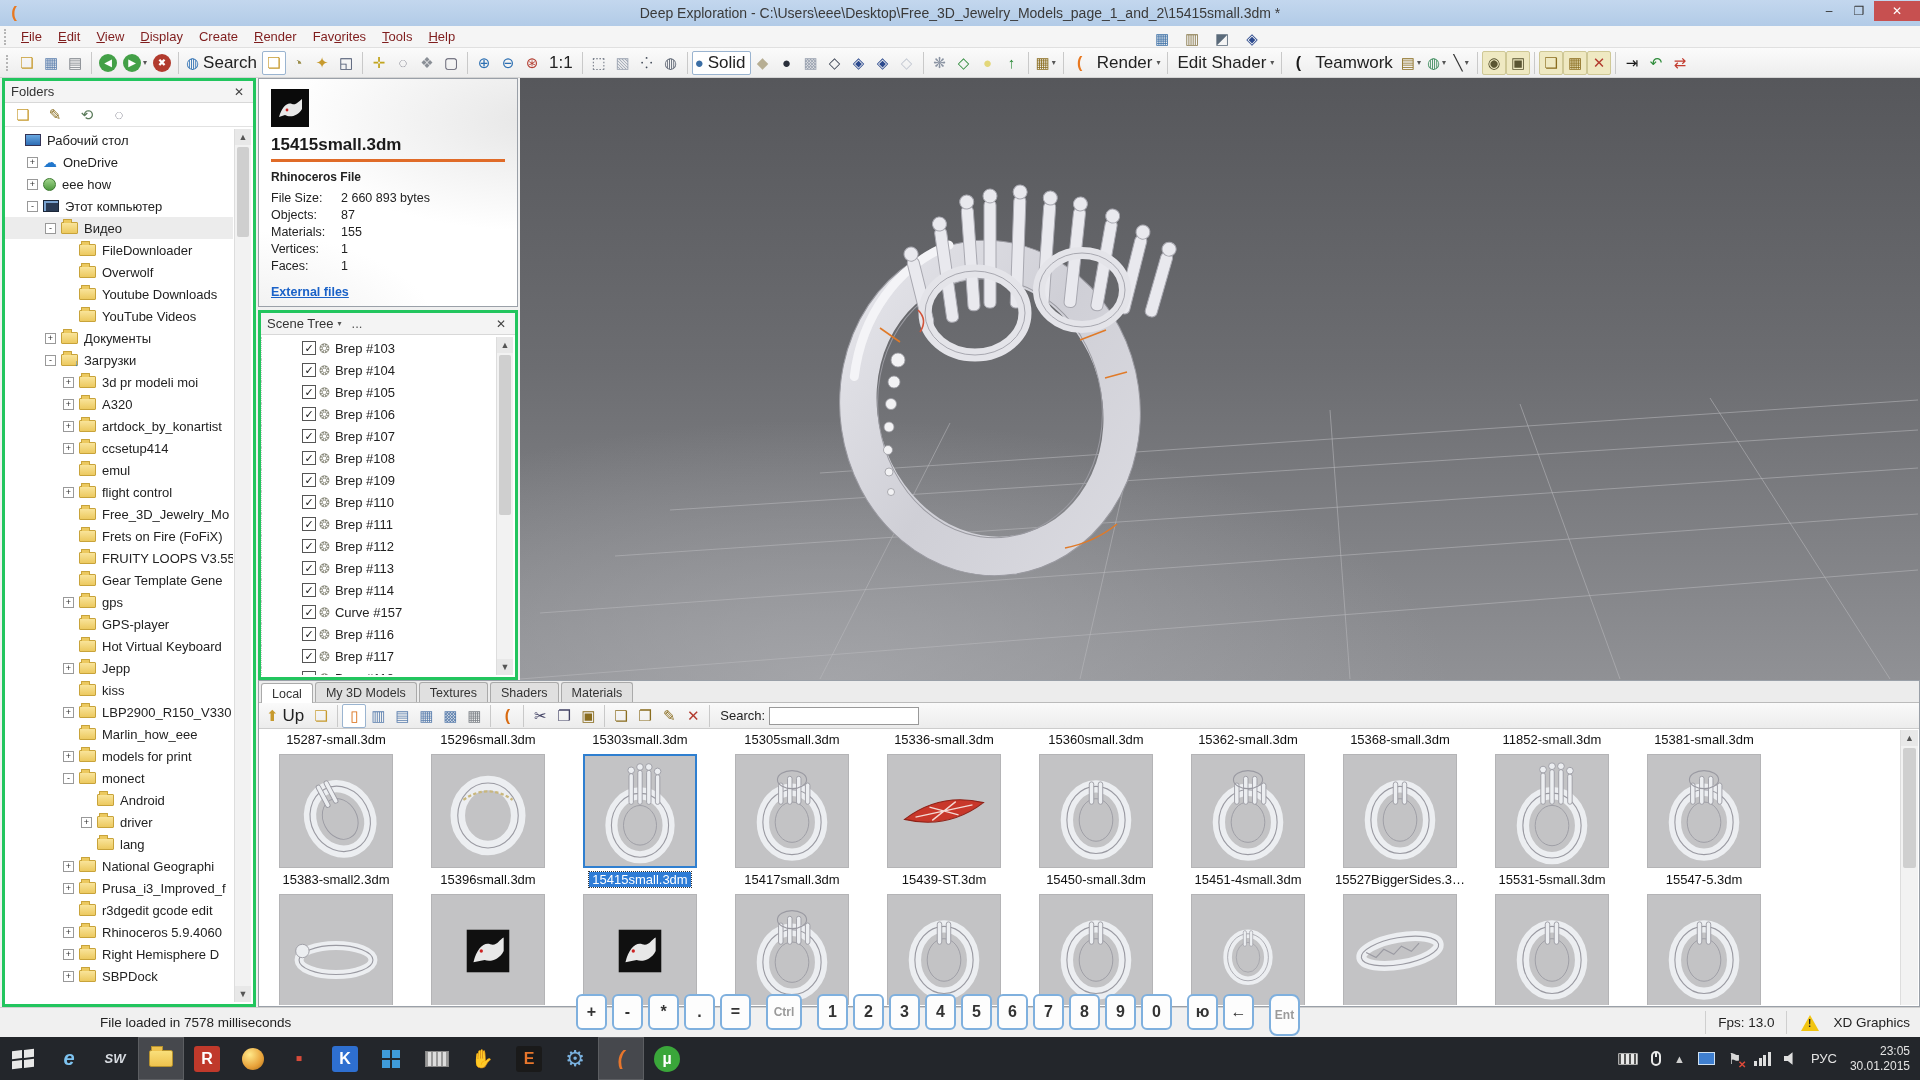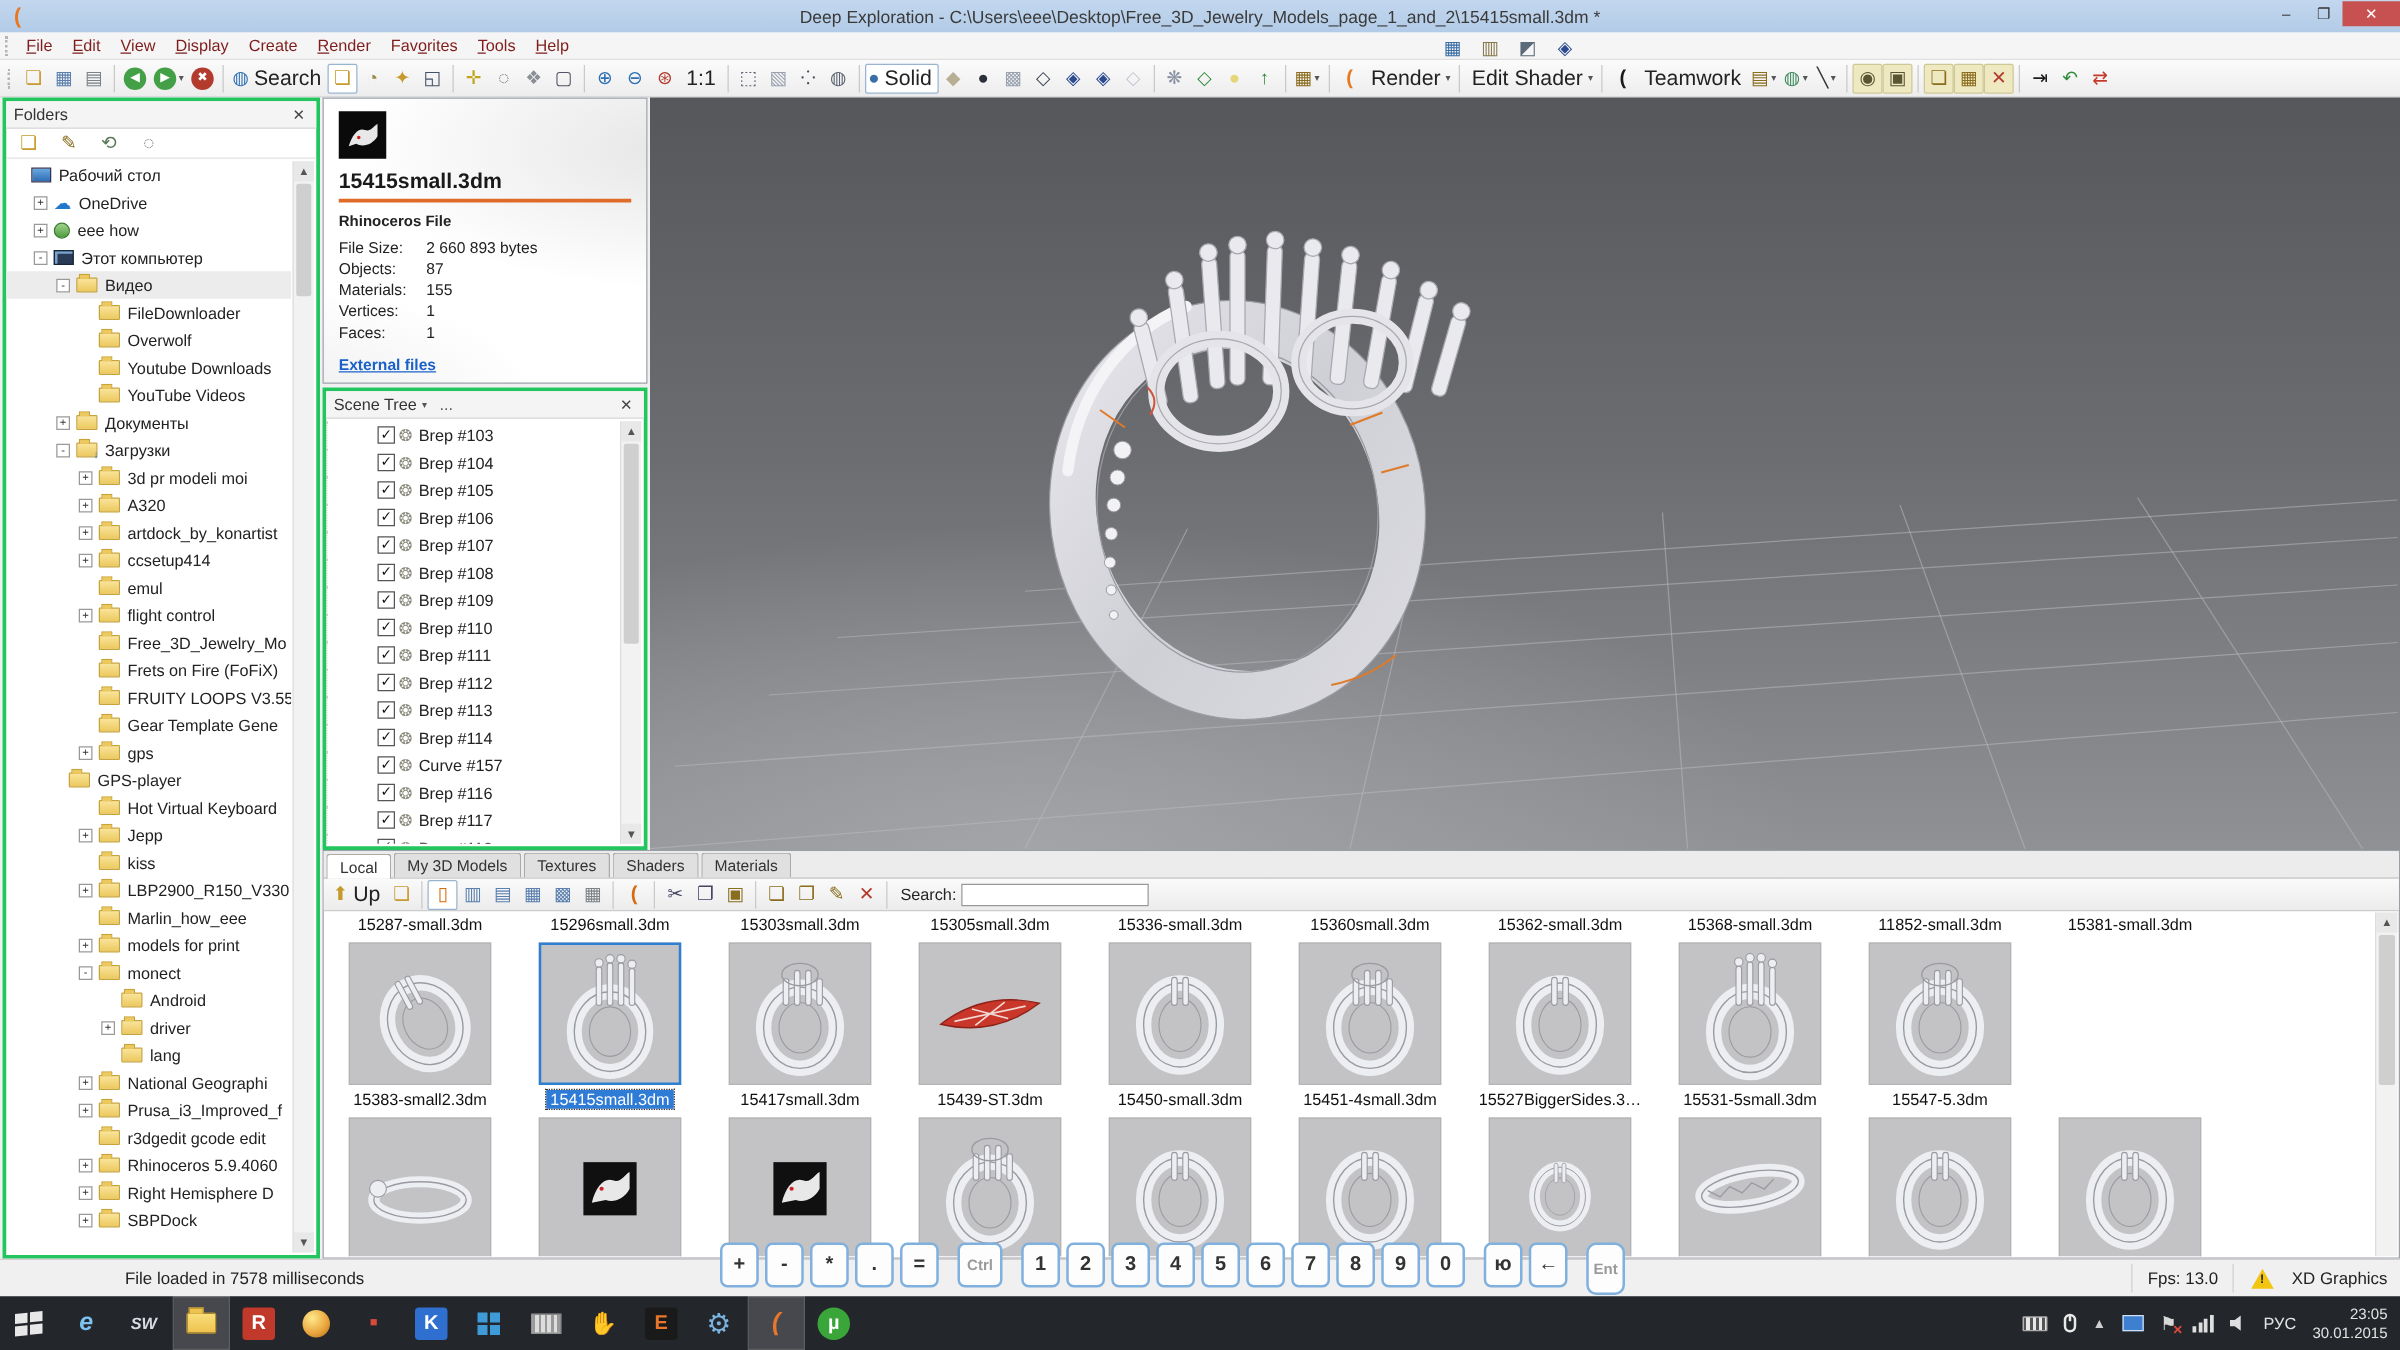--- a/index.html
+++ b/index.html
@@ -523,21 +523,21 @@
       <div class="trow" style="padding-left: 58px;">
         <span class="exp-space"></span>
         <span class="fold"></span>
         <span>Gear Template Gene</span>
       </div>
       <div class="trow" style="padding-left: 58px;">
         <span class="expander">+</span>
         <span class="fold"></span>
         <span>gps</span>
       </div>
-      <div class="trow" style="padding-left: 34px;">
+      <div class="trow" style="padding-left: 58px;">
         <span class="exp-space"></span>
         <span class="fold"></span>
         <span>GPS-player</span>
       </div>
       <div class="trow" style="padding-left: 58px;">
         <span class="exp-space"></span>
         <span class="fold"></span>
         <span>Hot Virtual Keyboard</span>
       </div>
       <div class="trow" style="padding-left: 58px;">
@@ -959,20 +959,30 @@
                 <ellipse cx="50" cy="58" rx="26" ry="30" fill="none" stroke="#9a9aa2" stroke-width="1"></ellipse>
                 <ellipse cx="50" cy="58" rx="15" ry="19" fill="none" stroke="#9a9aa2" stroke-width="0.8"></ellipse>
                 <rect x="44" y="22" width="4" height="22" rx="2" fill="#eceef1" stroke="#9a9aa2" stroke-width="0.8"></rect>
                 <rect x="52" y="22" width="4" height="22" rx="2" fill="#eceef1" stroke="#9a9aa2" stroke-width="0.8"></rect>
               </g>
             </svg>
           </div>
           <div class="cname">15383-small2.3dm</div>
         </div>
         <div class="cell">
+          <div class="thumb">
+            <svg viewBox="0 0 100 100">
+              <ellipse cx="50" cy="54" rx="27" ry="29" fill="none" stroke="#eceef1" stroke-width="13"></ellipse>
+              <ellipse cx="50" cy="54" rx="27" ry="29" fill="none" stroke="#9a9aa2" stroke-width="1"></ellipse>
+              <path d="M28 40 q22 -15 44 0" fill="none" stroke="#c9b77c" stroke-width="2" stroke-dasharray="3 2"></path>
+            </svg>
+          </div>
+          <div class="cname">15396small.3dm</div>
+        </div>
+        <div class="cell">
           <div class="thumb sel">
             <svg viewBox="0 0 100 100">
               <ellipse cx="50" cy="63" rx="26" ry="29" fill="none" stroke="#eceef1" stroke-width="11"></ellipse>
               <ellipse cx="50" cy="63" rx="26" ry="29" fill="none" stroke="#9a9aa2" stroke-width="1"></ellipse>
               <ellipse cx="50" cy="63" rx="15" ry="18" fill="none" stroke="#9a9aa2" stroke-width="0.8"></ellipse>
               <rect x="40" y="16" width="4" height="28" rx="2" fill="#eceef1" stroke="#9a9aa2" stroke-width="0.8"></rect>
               <rect x="48" y="13" width="4" height="31" rx="2" fill="#eceef1" stroke="#9a9aa2" stroke-width="0.8"></rect>
               <rect x="56" y="13" width="4" height="31" rx="2" fill="#eceef1" stroke="#9a9aa2" stroke-width="0.8"></rect>
               <rect x="64" y="17" width="4" height="27" rx="2" fill="#eceef1" stroke="#9a9aa2" stroke-width="0.8"></rect>
               <circle cx="42" cy="13" r="3" fill="#eceef1" stroke="#9a9aa2" stroke-width="0.8"></circle>

